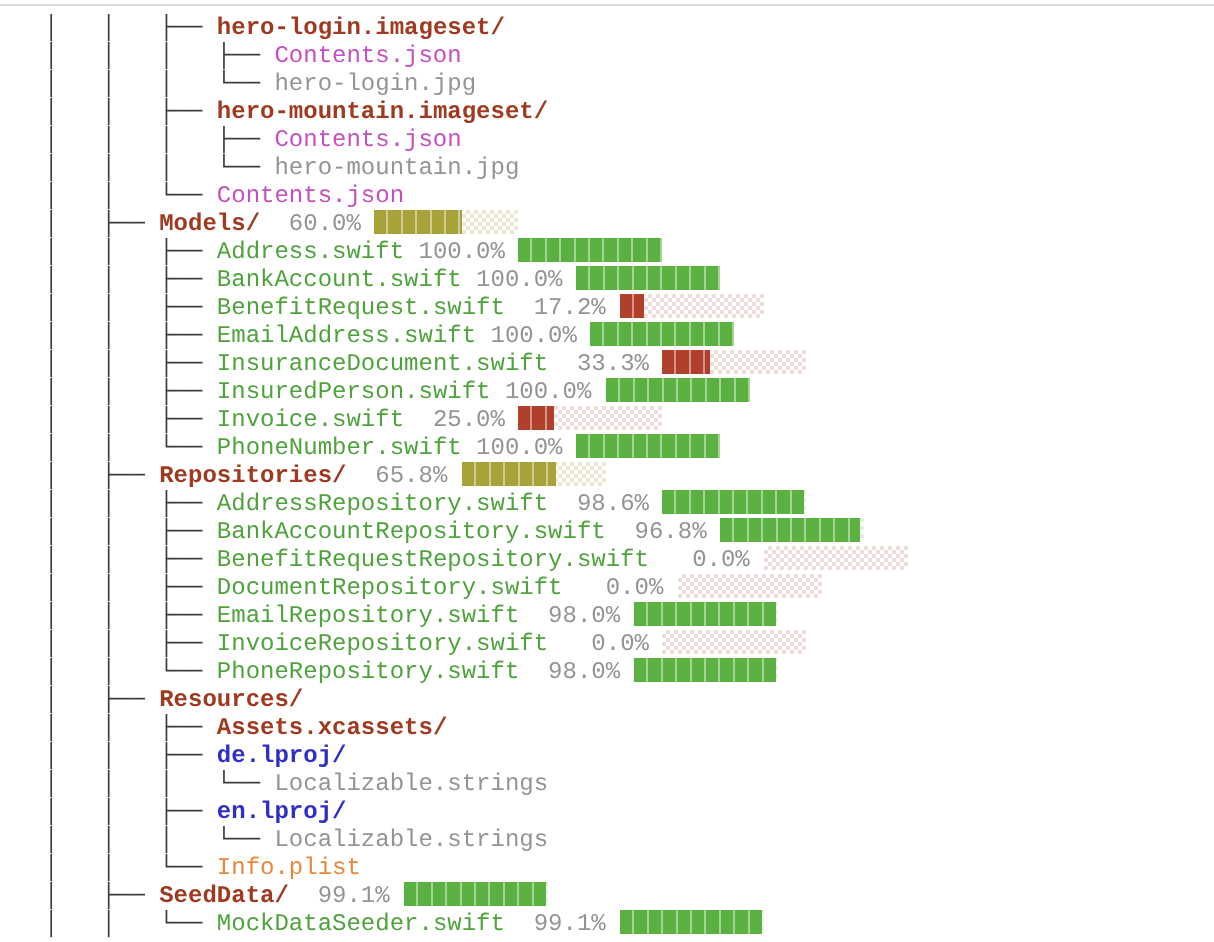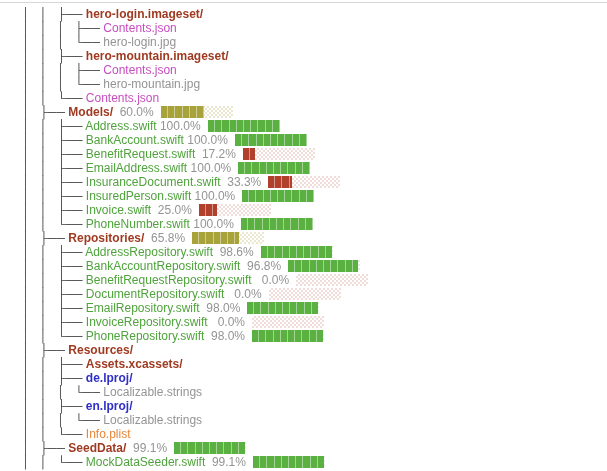--- a/index.html
+++ b/index.html
@@ -1,19 +1,19 @@
 <!DOCTYPE html>
 <html><head>
 <meta charset="utf-8">
 <style>
   html,body { margin:0; padding:0; background:#ffffff; }
   .screen {
     position:relative; width:607px; height:471px; overflow:hidden;
     background:#ffffff;
-    font-family:Liberation Sans, sans-serif;
+    font-family:Liberation Mono, monospace;
     font-size:12px; line-height:14px;
   }
   .top-divider { position:absolute; top:2px; left:0; width:607px; height:1px; }
   .tree { position:absolute; top:7px; left:22px; white-space:pre; }
   .row { height:14px; }
   .row span { white-space:pre; }
   .bold { font-weight:bold; }
   .bar {
     display:inline-block; width:72px; height:12px; margin-left:7px;
     vertical-align:-2px; overflow:hidden;

